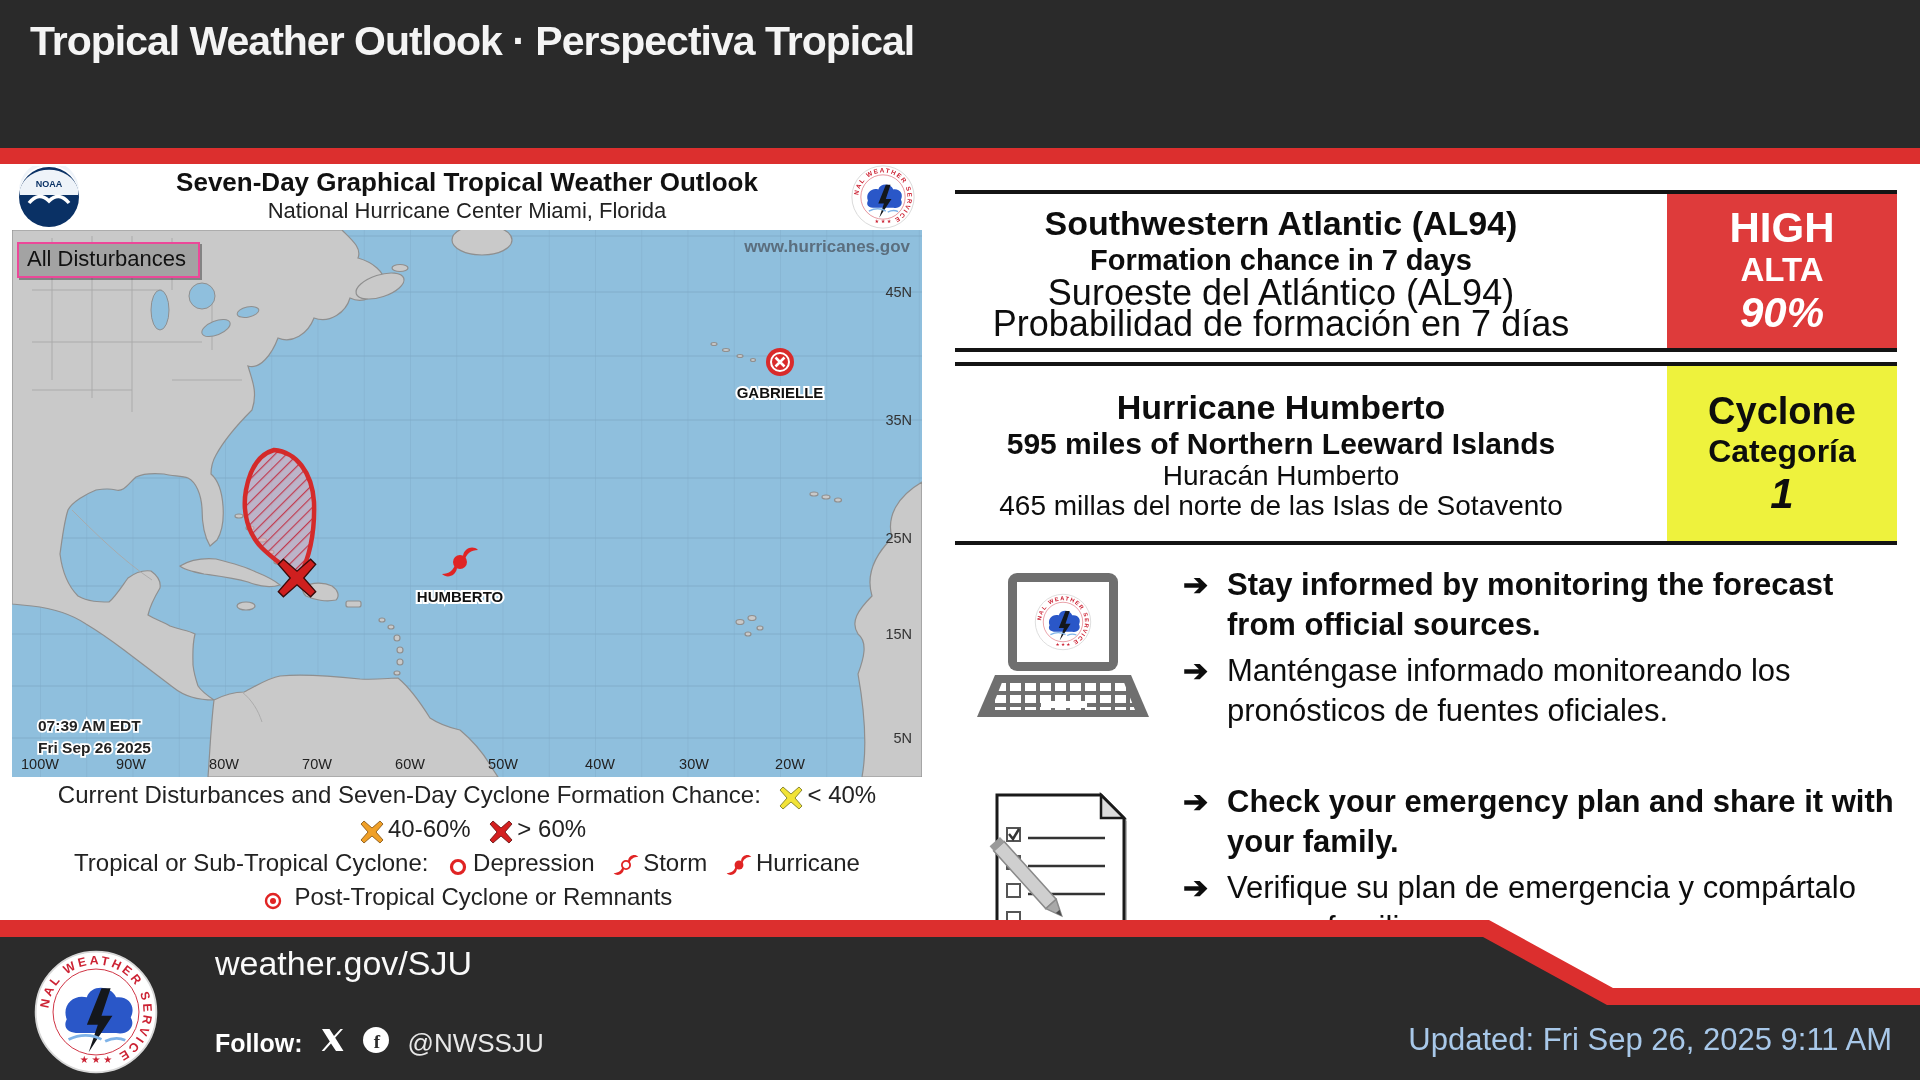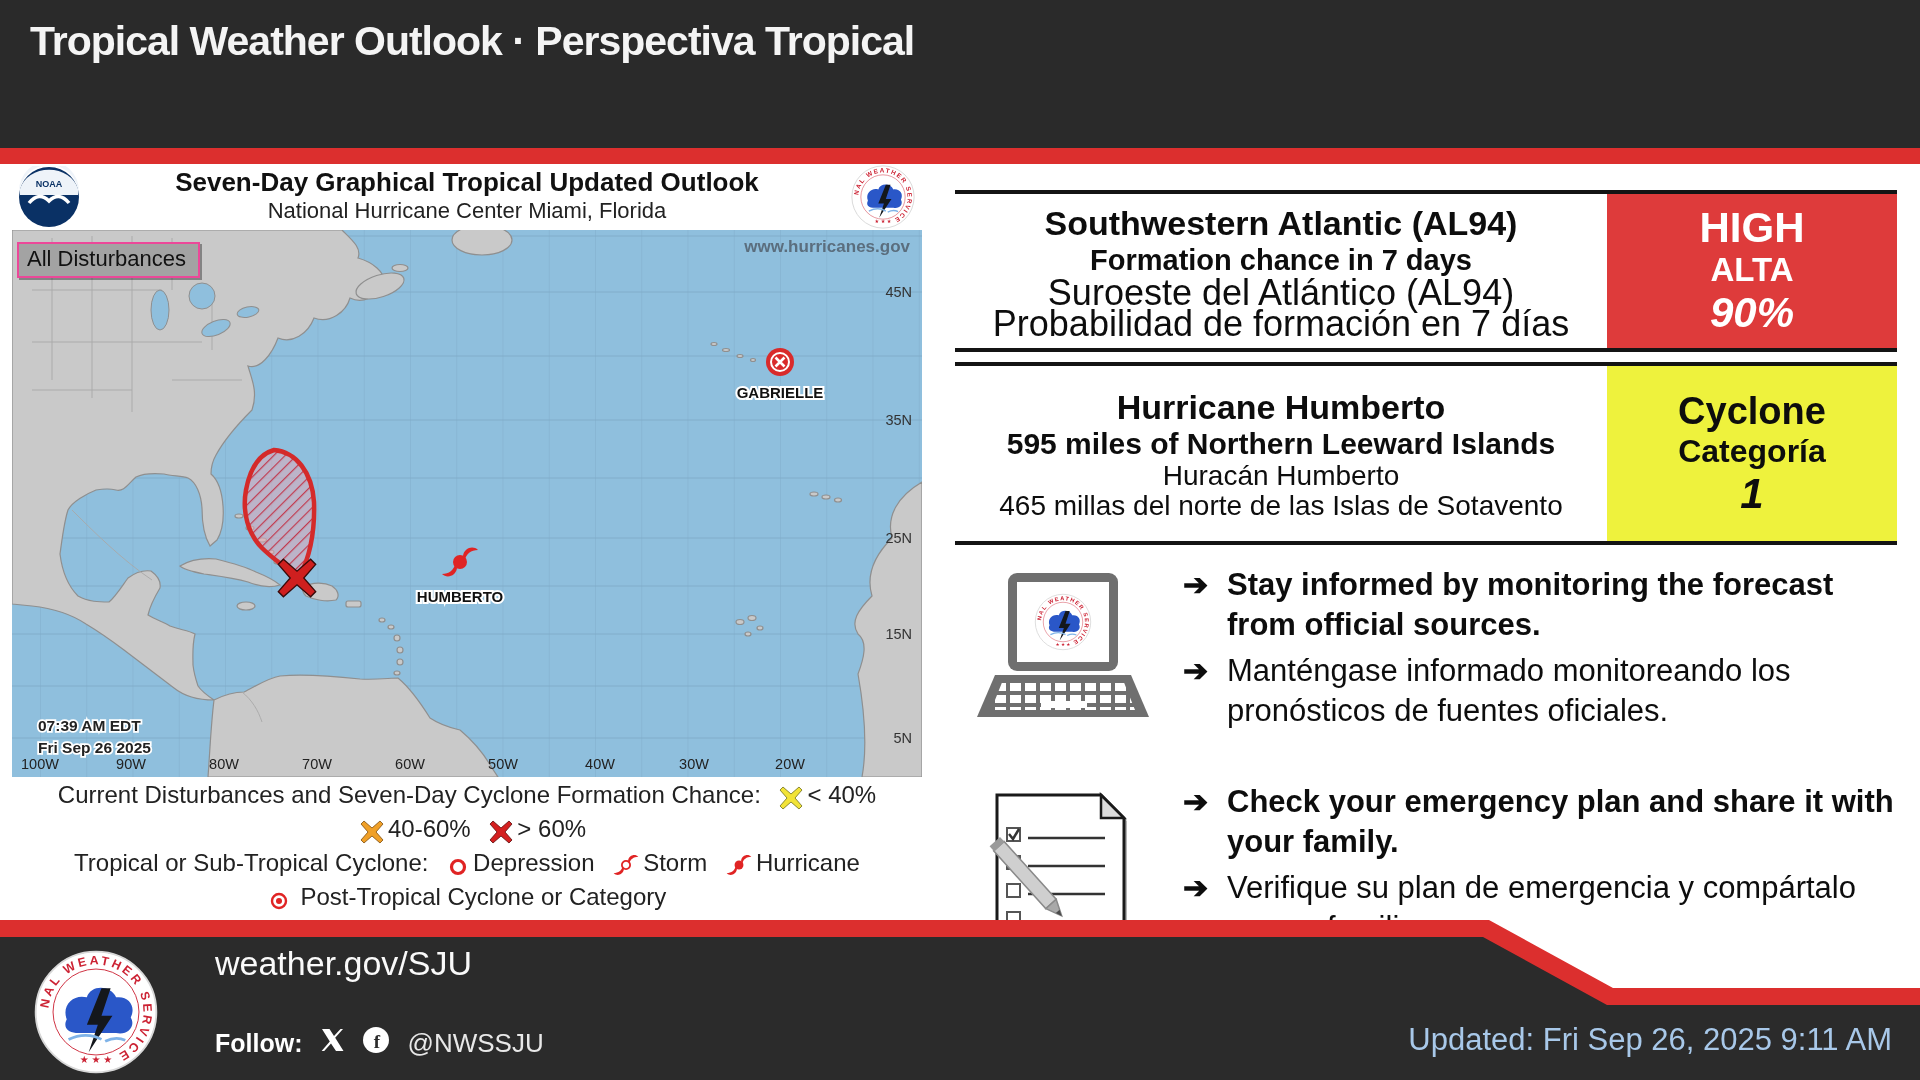--- a/index.html
+++ b/index.html
@@ -32,21 +32,21 @@
   .warning{position:relative;width:910px;margin-top:16px;text-align:center;color:#e01616;
            font-weight:bold;font-size:23px;line-height:28px;}
 
   
   .panel-row{position:absolute;left:955px;width:942px;border-top:4px solid #141414;
              border-bottom:4px solid #141414;background:#fff;}
   .row1{top:190px;height:154px;}
   .row2{top:362px;height:175px;}
   .p-text{position:absolute;left:0;top:0;width:652px;height:100%;display:flex;flex-direction:column;
           justify-content:center;text-align:center;color:#0d0d0d;}
-  .p-badge{position:absolute;right:0;top:0;width:290px;height:100%;display:flex;flex-direction:column;
+  .p-badge{position:absolute;right:0;top:0;width:230px;height:100%;display:flex;flex-direction:column;
            justify-content:center;align-items:center;text-align:center;}
   .badge-red{background:#de3b3b;color:#fff;}
   .badge-yellow{background:#eef23d;color:#0d0d0d;}
   .t1{font-size:34px;font-weight:800;line-height:40px;}
   .t2{font-size:29px;font-weight:800;line-height:34px;}
   .t3,.t4{font-size:36px;line-height:31px;}
   .row2 .t2{font-size:30px;}
   .row2 .t3,.row2 .t4{font-size:28px;line-height:30px;}
   .b1{font-size:42px;font-weight:800;line-height:46px;}
   .b2{font-size:33px;font-weight:800;line-height:38px;}
@@ -131,21 +131,21 @@
           <text y="-10" text-anchor="middle" font-size="9" font-weight="bold" fill="#0a3165">NOAA</text>
           <path d="M-20,6 Q-10,-6 0,4 Q10,-6 20,6" stroke="#ffffff" stroke-width="3.5" fill="none"></path>
         </svg>
       </span>
       <span class="nws-logo-small">
         <svg width="66" height="66" viewBox="-70 -70 140 140">
             <use href="#nws-round"></use>
           </svg>
       </span>
       <div class="mh-titles">
-        <div class="mh-title">Seven-Day Graphical Tropical Updated Outlook</div>
+        <div class="mh-title">Seven-Day Graphical Tropical Weather Outlook</div>
         <div class="mh-sub">National Hurricane Center  Miami, Florida</div>
       </div>
     </div>
 
     <div class="map-frame">
       <svg width="910" height="547" viewBox="0 0 910 547">
 
         <rect x="0" y="0" width="910" height="547" fill="#8fbfdd"></rect>
         <rect x="0" y="0" width="910" height="547" fill="url(#gv)"></rect>
         <g stroke="#7fa9c6" stroke-width="0.8">
@@ -308,21 +308,21 @@
         <span class="lg-item"><span class="sym"><svg width="26" height="26" viewBox="-19 -19 38 38">
                 <use href="#tc-arms" fill="#e02424"></use>
                 <circle r="6.5" fill="#e02424"></circle>
               </svg></span><span>Hurricane</span></span>
       </div>
       <div>
         <span class="sym" style="margin-left:0"><svg width="22" height="22" viewBox="-11 -11 22 22">
               <circle r="7" fill="none" stroke="#e02424" stroke-width="2.4"></circle>
               <circle r="3" fill="#e02424"></circle>
             </svg></span>
-        <span>Post-Tropical Cyclone or Category</span>
+        <span>Post-Tropical Cyclone or Remnants</span>
       </div>
     </div>
 
     <div class="warning">
       <div>Not a forecast track — The highlighted area shows potential formation zone.</div>
       <div>No es una trayectoria — El área sombreada indica zona de posible formación.</div>
     </div>
   </div>
 
   <div class="panel-row row1">

